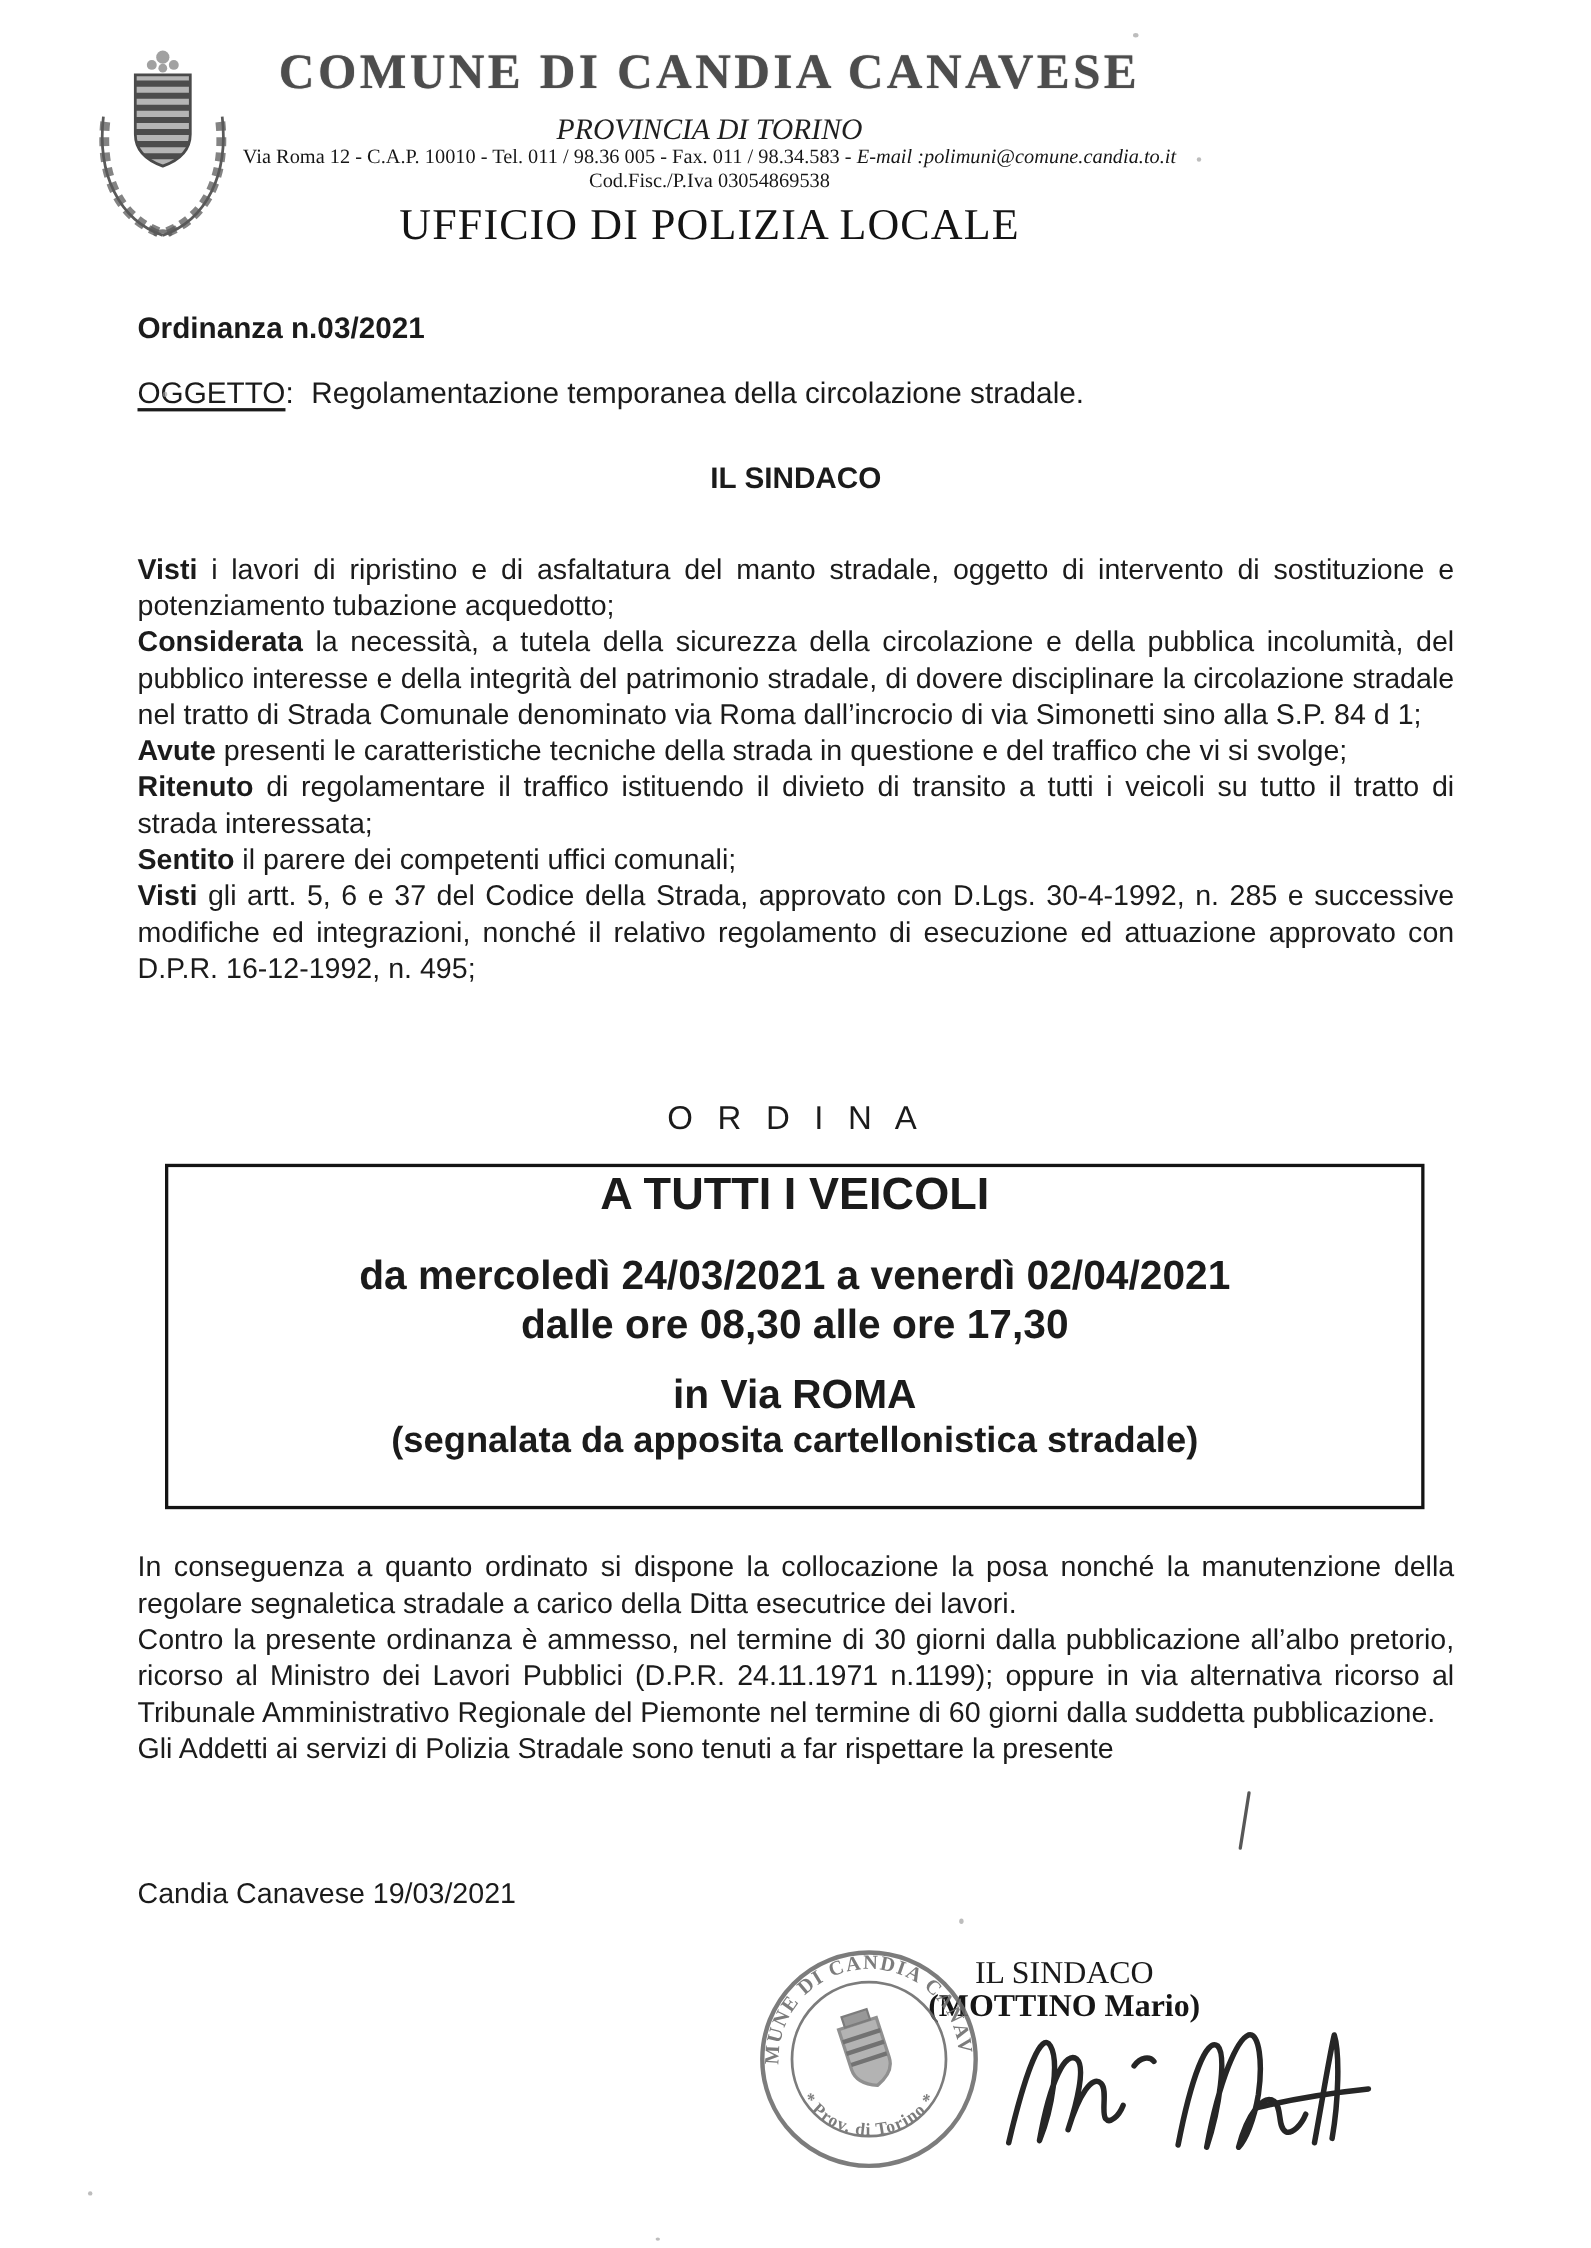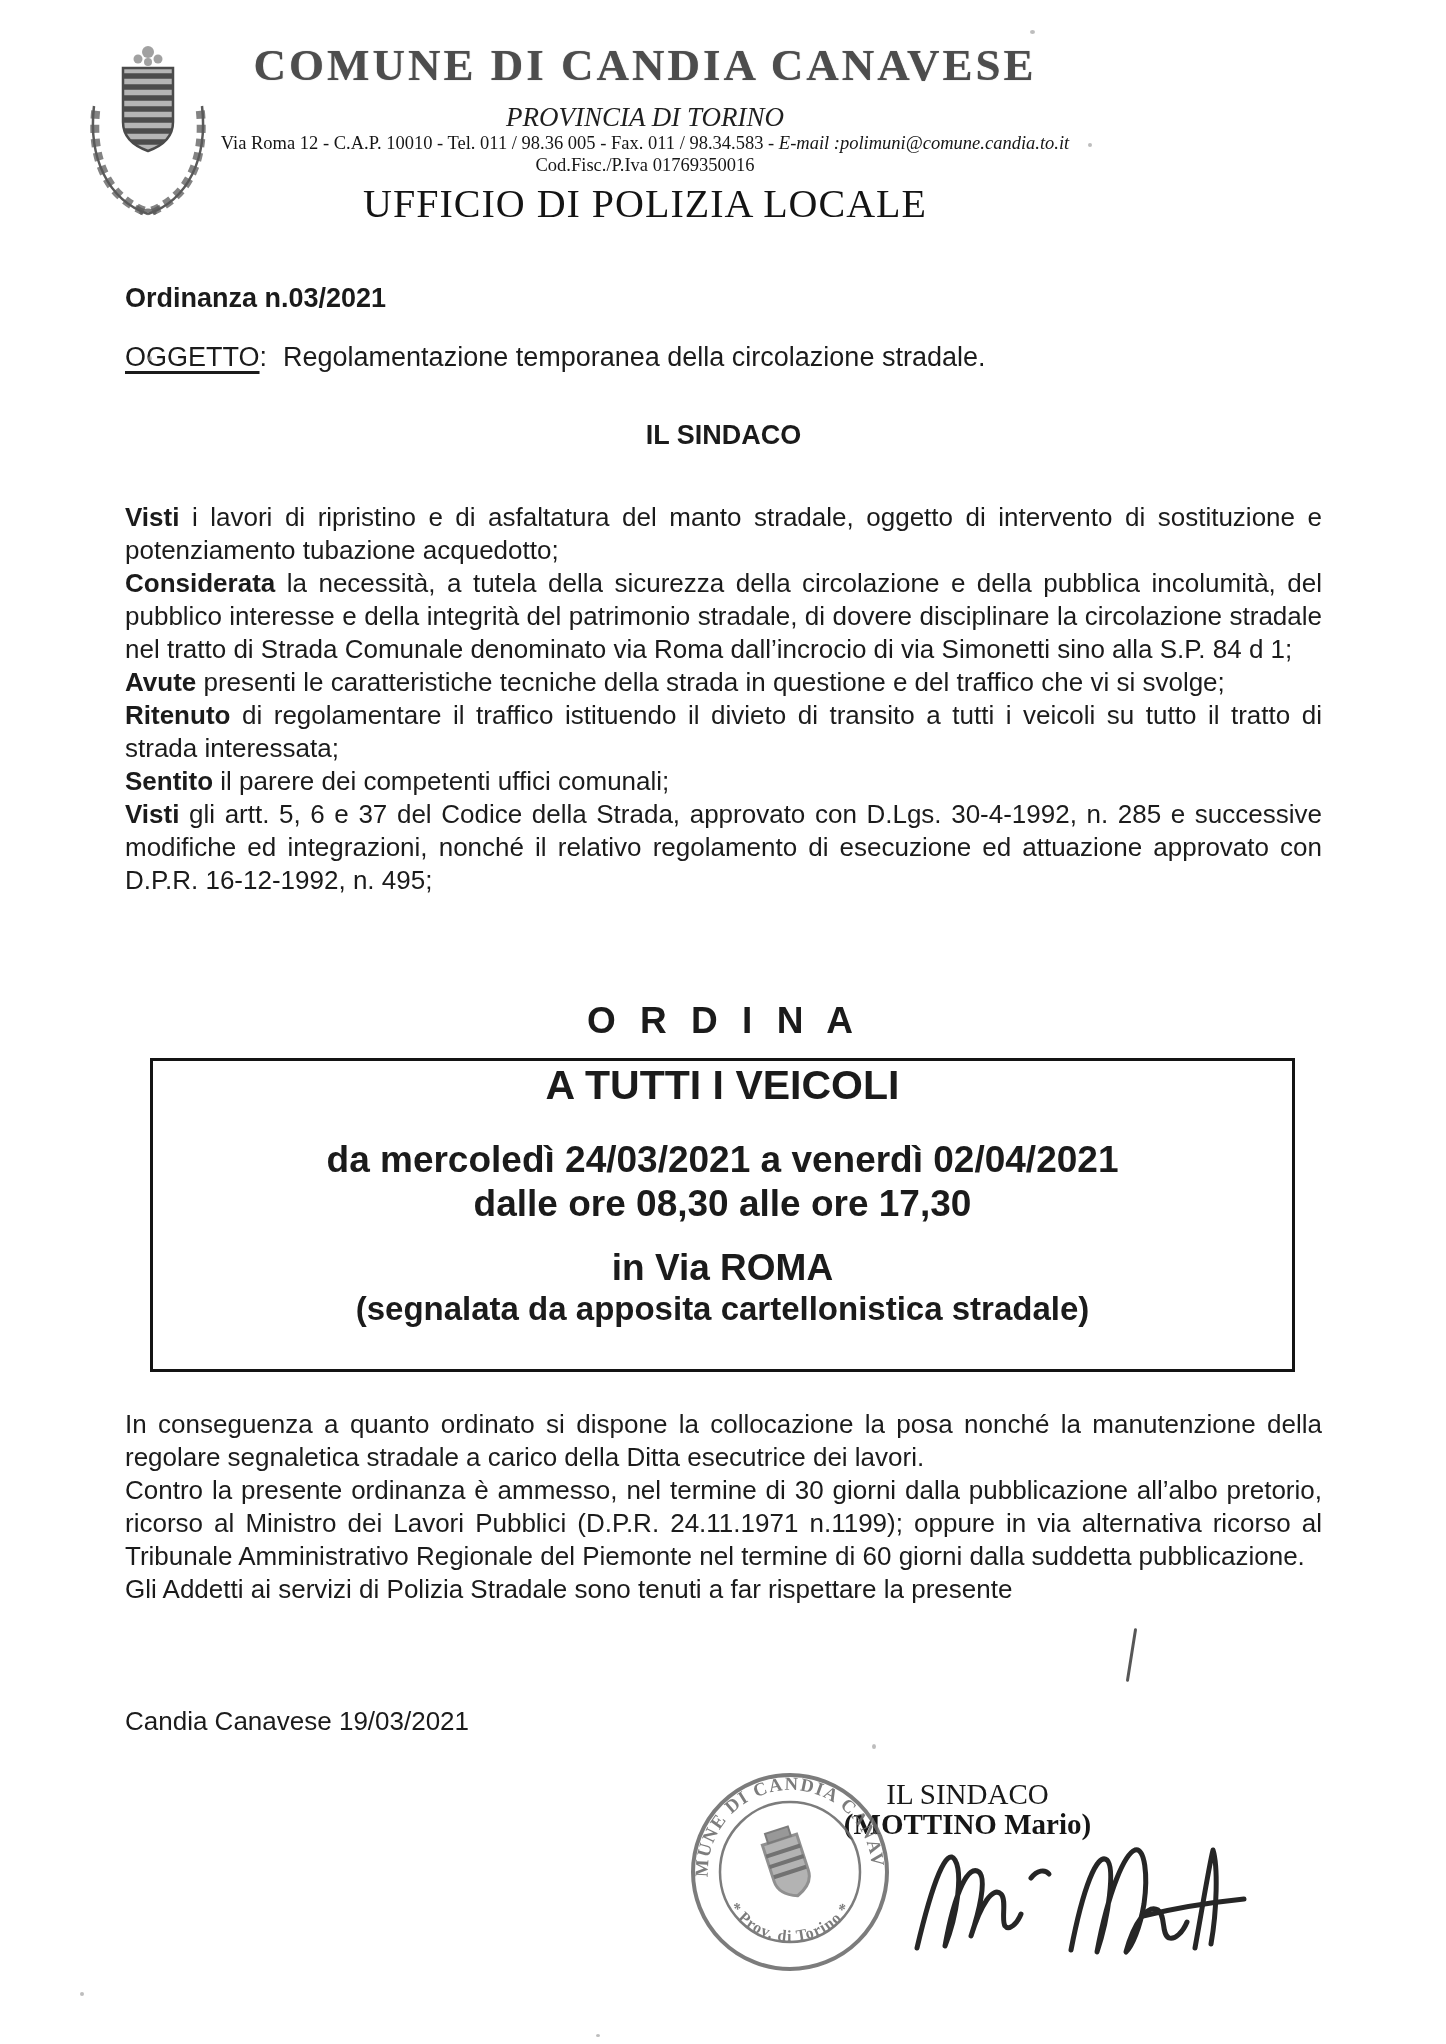--- a/index.html
+++ b/index.html
@@ -22,21 +22,21 @@
   .office{font-family:"Liberation Serif",serif; font-size:40px; line-height:44px; color:#141414; margin-top:6px; letter-spacing:1px;}
   
   .ord-num{position:absolute; left:125px; top:283px; font-size:27px; font-weight:bold;}
   .subject{position:absolute; left:125px; top:342px; font-size:27px; font-weight:normal;}
   .subject .lbl{text-decoration:underline; text-decoration-thickness:2.5px; text-underline-offset:5px;}
   .subject .txt{margin-left:16px;}
   .sindaco{position:absolute; left:125px; top:420px; width:1197px; text-align:center; font-size:27px; font-weight:bold;}
   .recitals{position:absolute; left:125px; top:501px; width:1197px; font-size:26px; line-height:33px;}
   .recitals p{margin:0; text-align:justify;}
   .ordina{position:absolute; left:125px; top:1000px; width:1197px; text-align:center;
-          font-size:37px; font-weight:bold; letter-spacing:7px;}
+          font-size:30px; font-weight:normal; letter-spacing:7px;}
   .order-box{
     position:absolute; left:150px; top:1058px; width:1145px; height:314px;
     border:3px solid #141414; box-sizing:border-box; text-align:center; font-weight:bold;
   }
   .ob1{font-size:41px; line-height:44px; margin-top:8px;}
   .ob2{font-size:41px; line-height:44px; margin-top:2px;}
   .ob3{font-size:37px; line-height:40px; margin-top:33px;}
   .ob4{font-size:37px; line-height:40px; margin-top:4px;}
   .ob5{font-size:37px; line-height:40px; margin-top:24px;}
   .ob6{font-size:33px; line-height:38px; margin-top:2px;}
@@ -91,21 +91,21 @@
       <line x1="42" y1="82" x2="98" y2="82"></line>
         <line x1="42" y1="93" x2="98" y2="93"></line>
       <line x1="42" y1="104" x2="98" y2="104"></line>
     </g>
   </svg>
 
   <div class="header-text">
     <div class="muni-name">COMUNE DI CANDIA CANAVESE</div>
     <div class="province">PROVINCIA DI TORINO</div>
     <div class="addr"><span>Via Roma 12 - C.A.P. 10010 - Tel. 011 / 98.36 005 - Fax. 011 / 98.34.583 - </span><span class="em">E-mail :polimuni@comune.candia.to.it</span></div>
-    <div class="fiscal">Cod.Fisc./P.Iva 01769350016</div>
+    <div class="fiscal">Cod.Fisc./P.Iva 03054869538</div>
     <div class="office">UFFICIO DI POLIZIA LOCALE</div>
   </div>
 
   <div class="ord-num">Ordinanza n.03/2021</div>
 
   <div class="subject">
     <span class="lbl">OGGETTO</span><span>:</span><span class="txt">Regolamentazione temporanea della circolazione stradale.</span>
   </div>
 
   <div class="sindaco">IL SINDACO</div>

